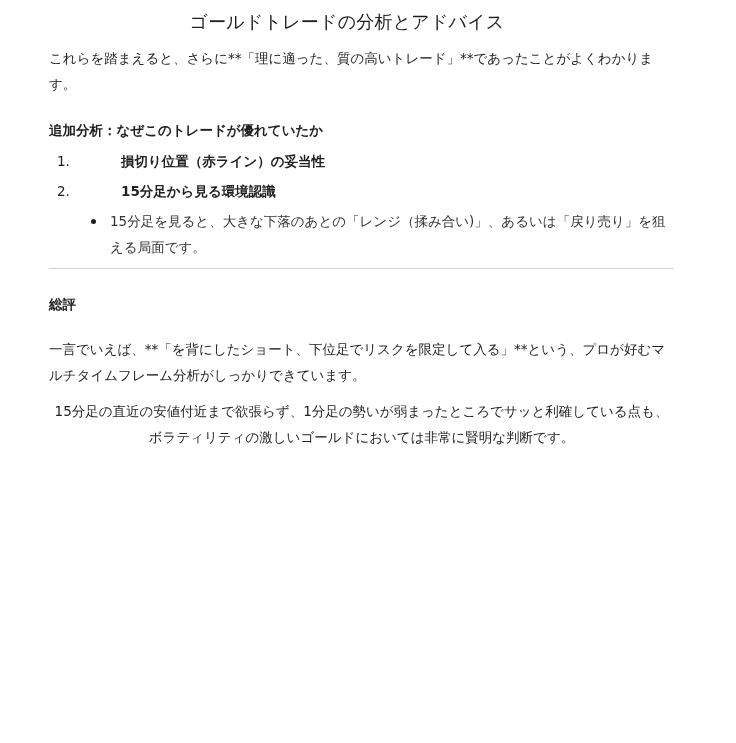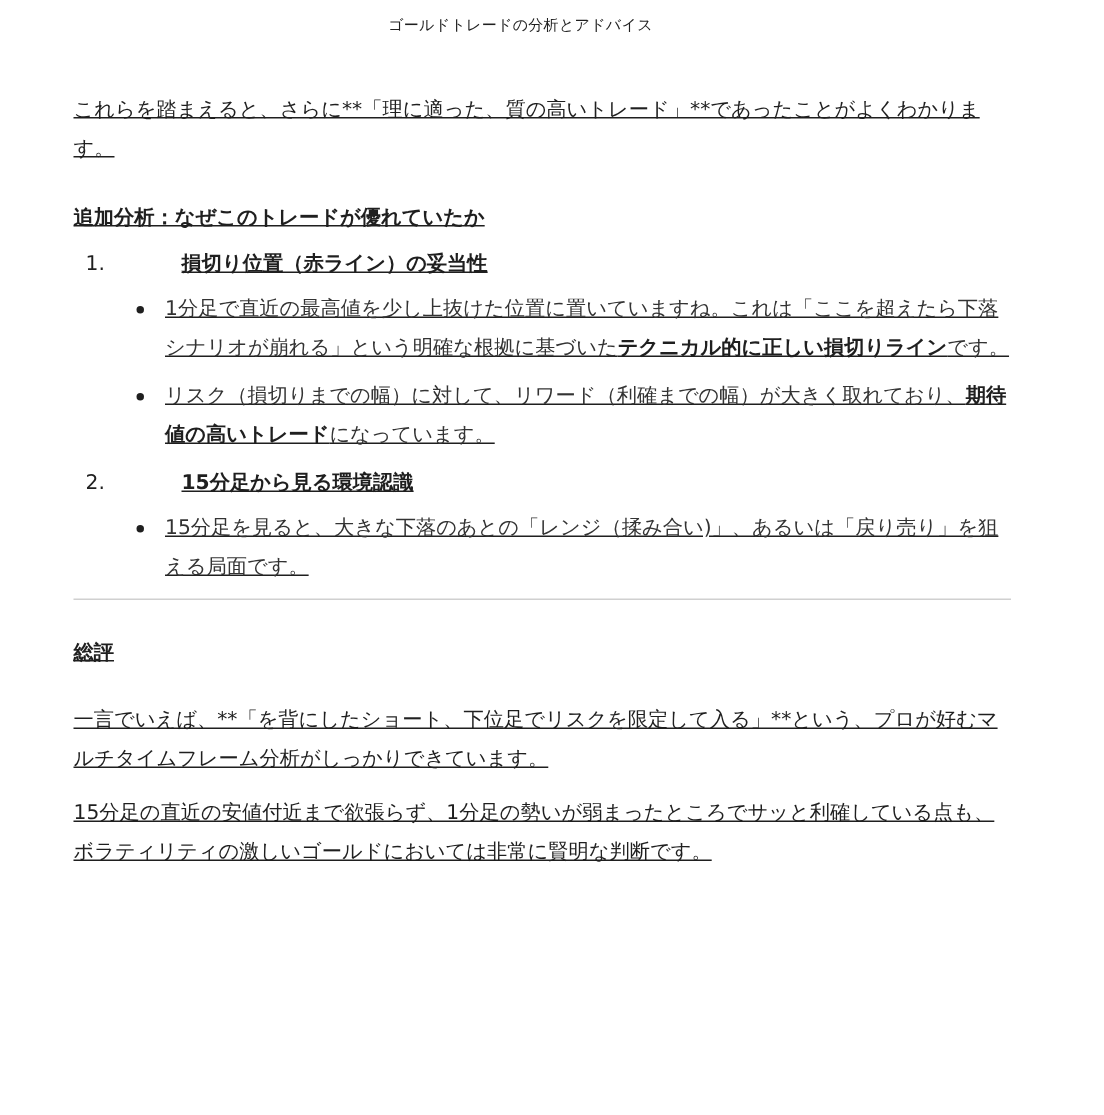--- a/index.html
+++ b/index.html
@@ -14,33 +14,32 @@
       color: #1f1f1f;
       font-size: 13.5px;
       position: relative;
     }
     .title {
       position: absolute;
       top: 10px;
       left: 0;
       width: 736px;
       text-align: center;
-      font-size: 10px;
+      font-size: 18px;
       color: #1f1f1f;
       padding-left: 0;
       letter-spacing: 0.2px;
     }
     .title span { display: inline-block; margin-left: -42px; }
     .content {
       position: absolute;
-      top: 60px;
+      top: 45px;
       left: 49px;
       width: 625px;
       line-height: 26px;
-      text-decoration: underline;
     }
     p { margin: 0; }
     .p-intro { margin-bottom: 20px; }
     .h-section {
       font-weight: bold;
       margin-bottom: 5px;
     }
     ol.num-list {
       list-style: none;
       margin: 0;
@@ -79,41 +78,37 @@
       background: #1f1f1f;
     }
     b { font-weight: bold; color: #1f1f1f; }
     hr.divider {
       border: none;
       border-top: 1px solid #d0d0d0;
       margin: 8px 0 22px 0;
     }
     .summary-h { font-weight: bold; margin-bottom: 19px; }
     .summary-p1 { margin-bottom: 10px; }
-    .summary-p2 { margin-bottom: 22px; }
+    .summary-p2 { margin-bottom: 22px; text-align: center; }
     .next-h { font-weight: bold; color: #333; }
   </style>
 </head>
 <body>
 
 <div class="title"><span>ゴールドトレードの分析とアドバイス</span></div>
 
 <div class="content">
   <p class="p-intro">これらを踏まえると、さらに**「理に適った、質の高いトレード」**であったことがよくわかります。</p>
 
   <p class="h-section">追加分析：なぜこのトレードが優れていたか</p>
 
   <ol class="num-list">
     <li>
       <span class="num-marker">1.</span>
       <span class="num-title">損切り位置（赤ライン）の妥当性</span>
-      <ul class="bullets">
-        <li><span>1分足で直近の最高値を少し上抜けた位置に置いていますね。これは「ここを超えたら下落シナリオが崩れる」という明確な根拠に基づいた</span><b>テクニカル的に正しい損切りライン</b><span>です。</span></li>
-        <li><span>リスク（損切りまでの幅）に対して、リワード（利確までの幅）が大きく取れており、</span><b>期待値の高いトレード</b><span>になっています。</span></li>
-      </ul>
     </li>
     <li>
       <span class="num-marker">2.</span>
       <span class="num-title">15分足から見る環境認識</span>
       <ul class="bullets">
         <li><span>15分足を見ると、大きな下落のあとの「レンジ（揉み合い)」、あるいは「戻り売り」を狙える局面です。</span></li>
       </ul>
     </li>
   </ol>
 

